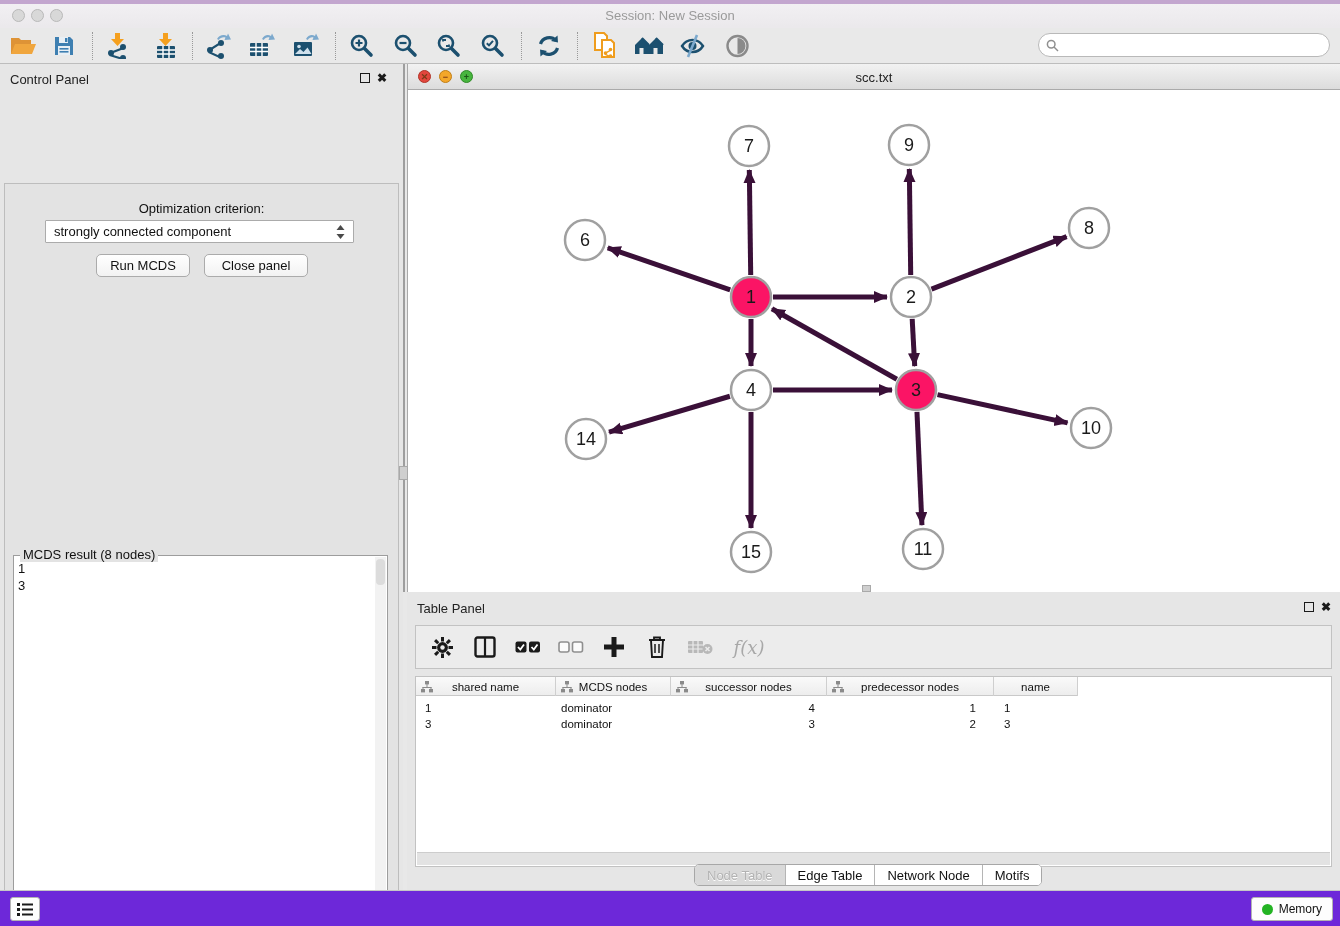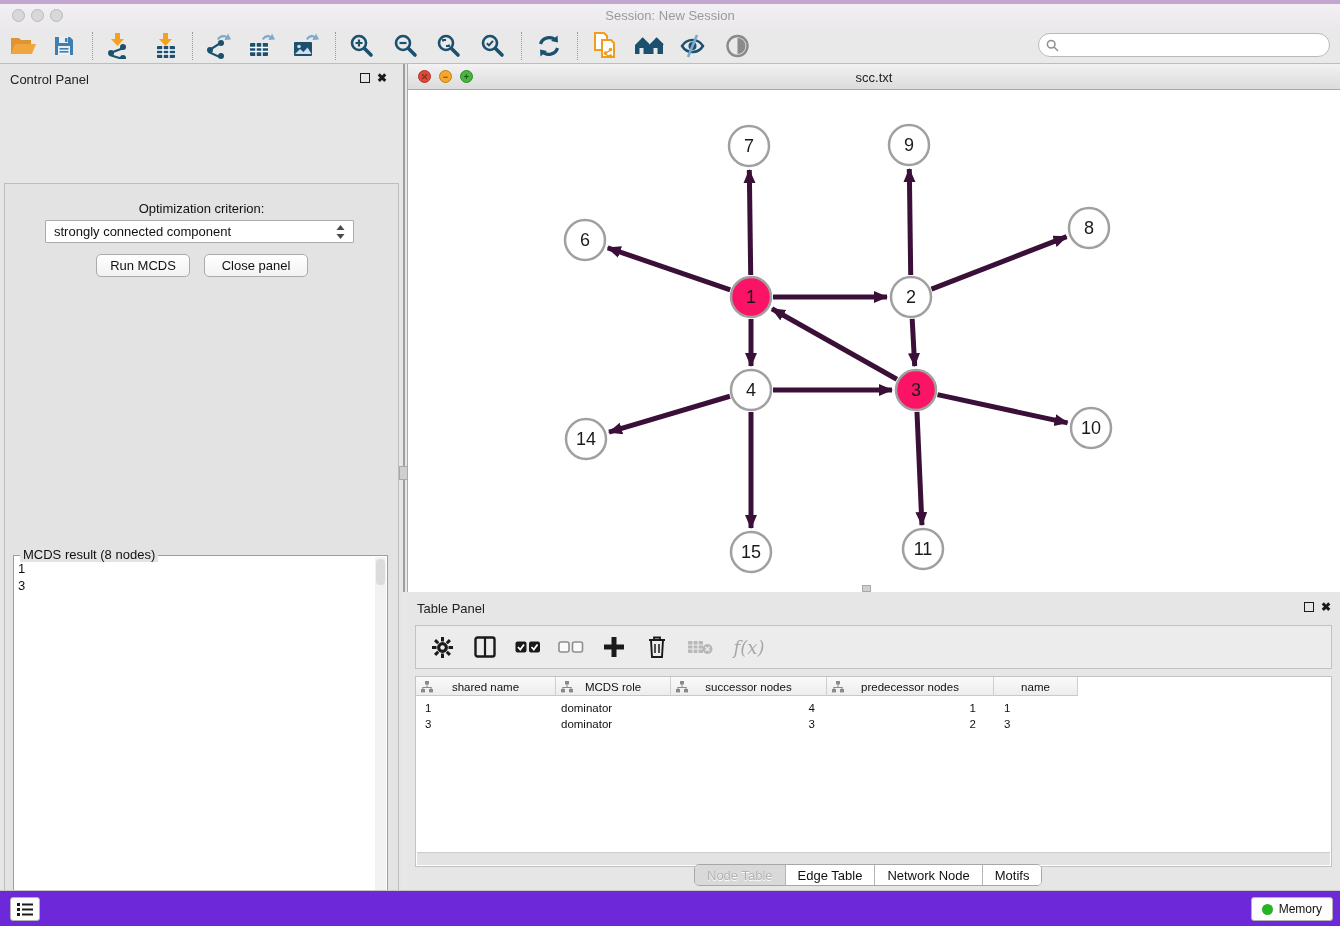--- a/index.html
+++ b/index.html
@@ -433,21 +433,21 @@
           <svg width="12" height="12" viewBox="0 0 12 12">
               <g fill="#8a8a8a">
                 <rect x="4" y="0" width="4" height="3.4"></rect>
                 <rect x="0" y="8" width="4" height="3.4"></rect>
                 <rect x="8" y="8" width="4" height="3.4"></rect>
                 <path d="M5.5 3h1v3h-1z"></path>
                 <path d="M1.5 6h9v1h-9z"></path>
                 <path d="M1.5 6h1v2.5h-1zM9.5 6h1v2.5h-1z"></path>
               </g>
             </svg>
-          <span>MCDS role</span>
+          <span>MCDS nodes</span>
         </div>
         <div class="th" style="width:156px">
           <svg width="12" height="12" viewBox="0 0 12 12">
               <g fill="#8a8a8a">
                 <rect x="4" y="0" width="4" height="3.4"></rect>
                 <rect x="0" y="8" width="4" height="3.4"></rect>
                 <rect x="8" y="8" width="4" height="3.4"></rect>
                 <path d="M5.5 3h1v3h-1z"></path>
                 <path d="M1.5 6h9v1h-9z"></path>
                 <path d="M1.5 6h1v2.5h-1zM9.5 6h1v2.5h-1z"></path>

